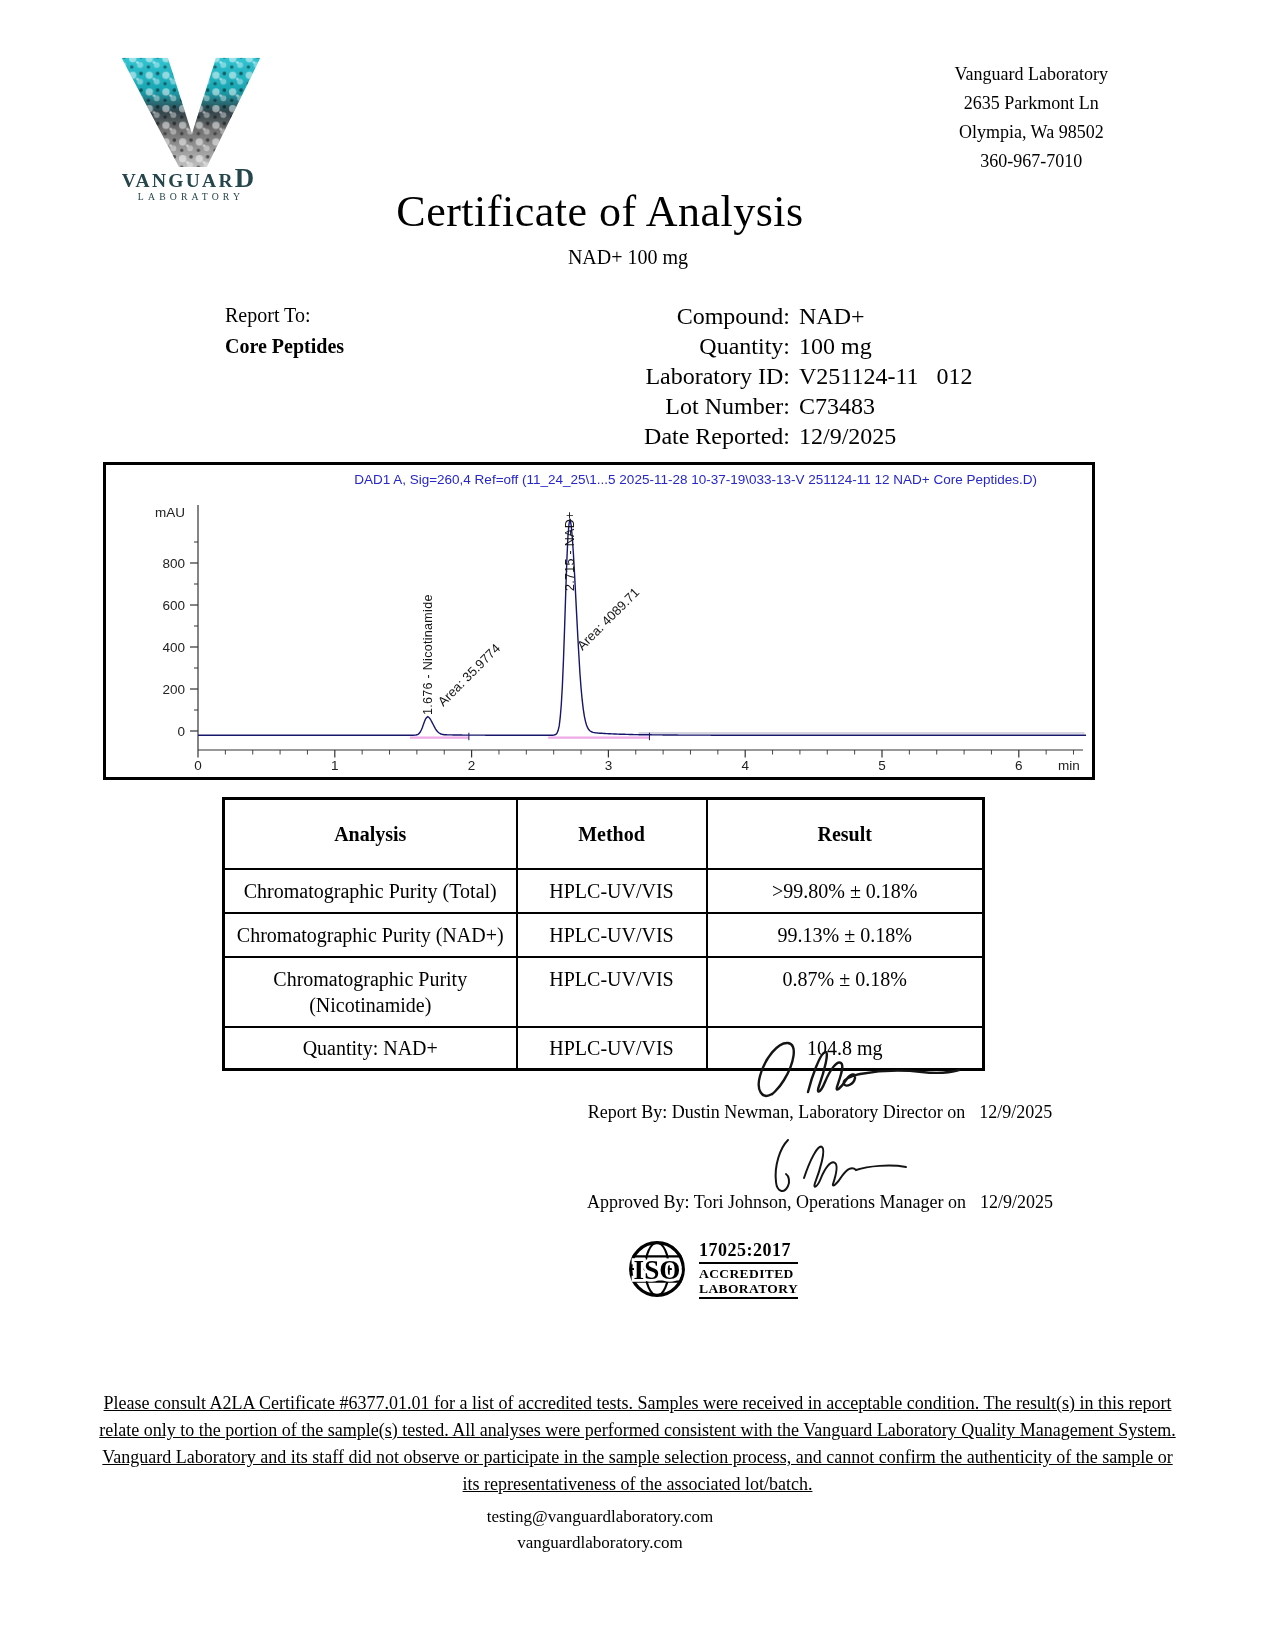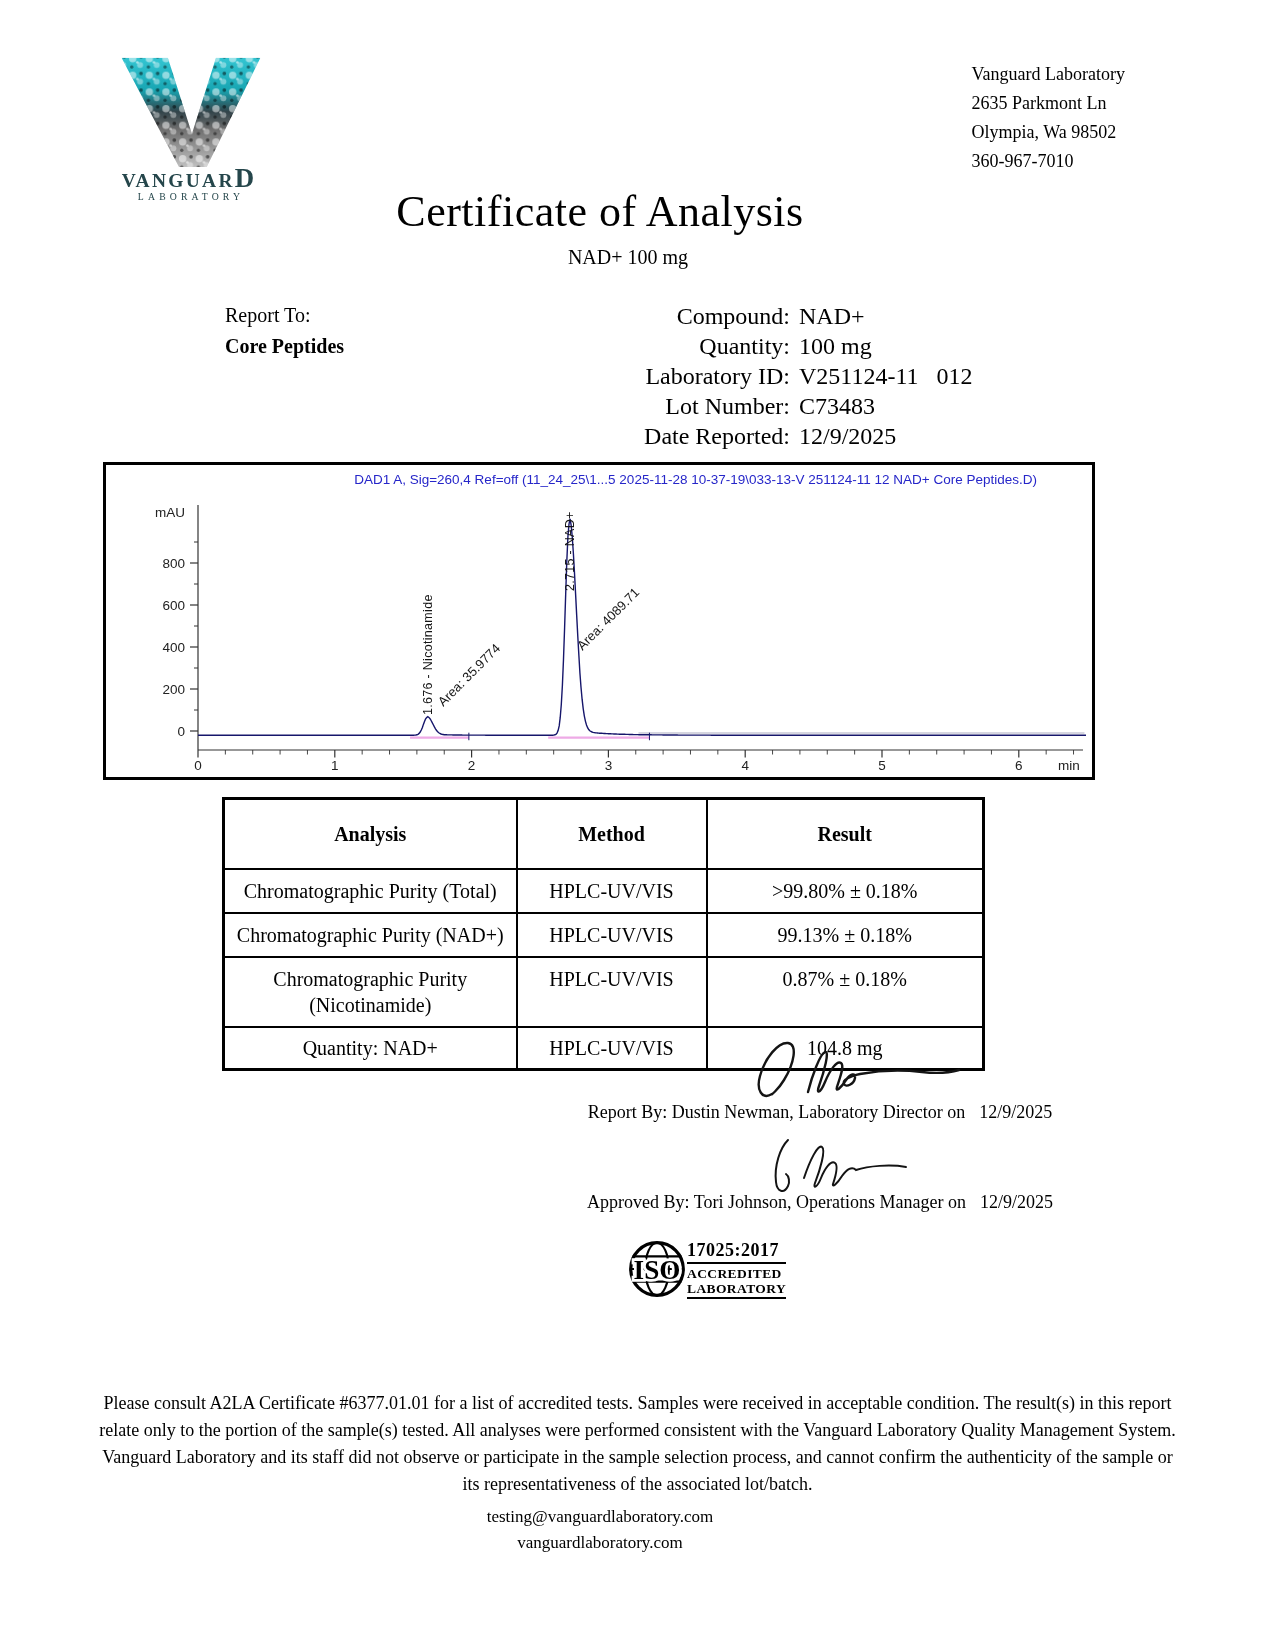--- a/index.html
+++ b/index.html
@@ -3,21 +3,21 @@
 <meta charset="utf-8">
 <style>
   html,body{margin:0;padding:0;}
   body{
     width:1275px;height:1650px;position:relative;background:#ffffff;
     font-family:"Liberation Serif", serif;color:#000;overflow:hidden;
   }
   .abs{position:absolute;}
 
   
-  .addr{right:150px;top:60px;text-align:left;font-size:18px;line-height:29px;}
+  .addr{right:167px;top:60px;text-align:center;font-size:18px;line-height:29px;}
   .doc-title{left:0;width:1200px;top:186px;text-align:center;font-size:44px;letter-spacing:.5px;}
   .doc-subtitle{left:0;width:1200px;top:246px;text-align:center;font-size:20px;padding-left:28px;}
 
   .reportto{left:225px;top:300px;font-size:20px;line-height:31px;}
   .reportto .name{font-weight:bold;}
 
   .infogrid{left:550px;top:301px;display:grid;grid-template-columns:240px auto;column-gap:9px;
             font-size:24px;line-height:30px;}
   .il{text-align:right;}
   .iv{text-align:left;white-space:pre;}
@@ -33,27 +33,27 @@
     font-size:20px;border:3px solid #000;table-layout:fixed;}
   .analysis-table th,.analysis-table td{border:2px solid #000;text-align:center;padding:8px 6px;line-height:26px;}
   .analysis-table th{font-size:20px;font-weight:bold;padding:21px 6px;}
   .analysis-table tr.tall td{padding:7px 6px;margin-top:27px;}
 
   
   .sigline{left:530px;width:580px;text-align:center;font-size:18px;white-space:nowrap;}
   .sigline .date{padding-left:14px;}
 
   
-  .isobox{left:628px;top:1240px;display:flex;align-items:center;gap:1px;}
+  .isobox{left:628px;top:1240px;display:flex;align-items:center;gap:13px;}
   .isotext{display:flex;flex-direction:column;font-weight:bold;line-height:1.15;}
   .iso-std{font-size:18px;border-bottom:2px solid #000;padding-bottom:1px;letter-spacing:.5px;}
   .iso-l1{font-size:13.5px;margin-top:2px;letter-spacing:.4px;}
   .iso-l2{font-size:13.5px;border-bottom:2px solid #000;letter-spacing:.4px;}
 
-  .disclaimer{left:95px;top:1390px;width:1085px;text-align:center;font-size:18px;line-height:27px;}
+  .disclaimer{left:95px;top:1390px;width:1085px;text-align:center;font-size:18px;line-height:27px;text-decoration:underline;}
   .footer{left:0;top:1504px;width:1200px;text-align:center;font-size:17px;line-height:26px;}
 </style>
 </head>
 <body>
 
 <div class="abs" style="left:110px;top:54px;width:162px;height:150px;">
   <svg width="162" height="150" viewBox="0 0 170 162">
     <defs>
       <linearGradient id="vgrad" x1="0" y1="0" x2="0" y2="1">
         <stop offset="0" stop-color="#37c9d6"></stop>

